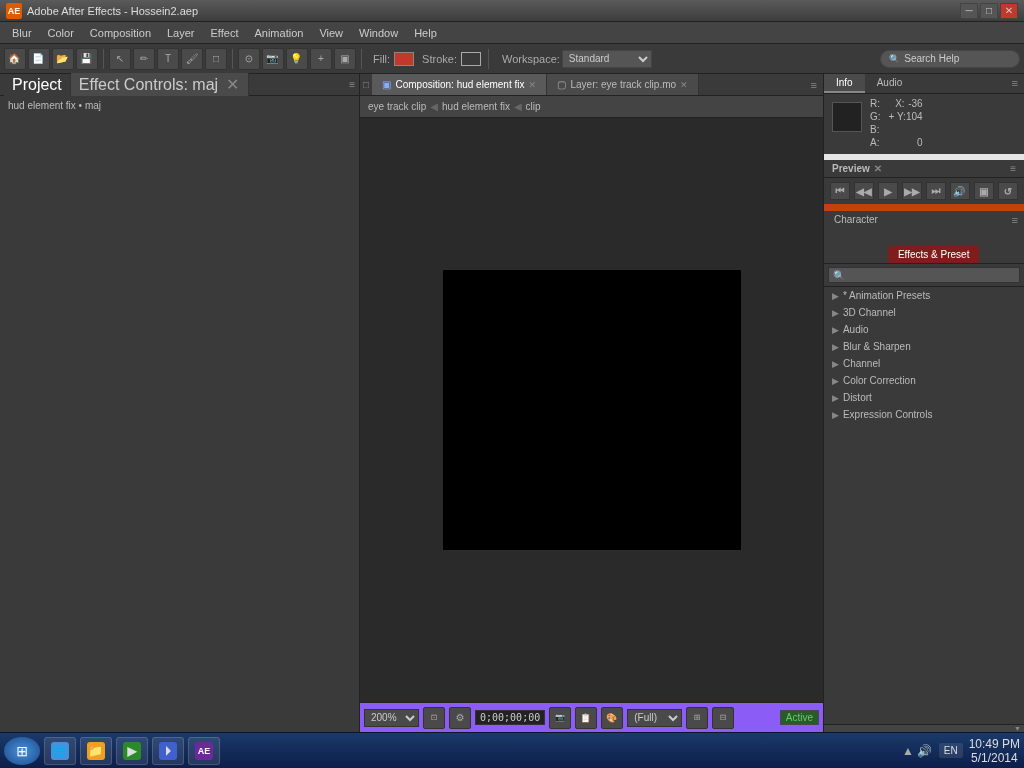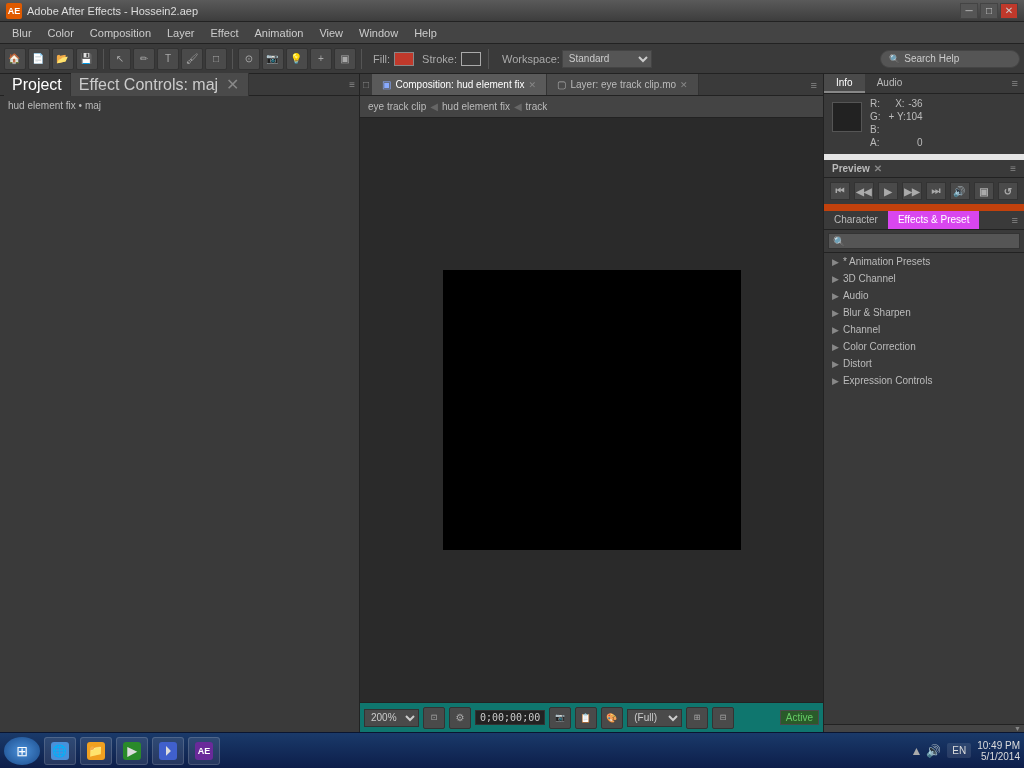--- a/index.html
+++ b/index.html
@@ -215,21 +215,21 @@
       justify-content: center;
       position: relative;
     }
     .comp-canvas {
       width: 298px;
       height: 280px;
       background: #000;
     }
 
     .comp-controls {
-      background: #0f766e;
+      background: #8b5cf6;
       height: 30px;
       display: flex;
       align-items: center;
       padding: 0 4px;
       border-top: 1px solid #222;
       gap: 4px;
       font-size: 10px;
     }
     .zoom-select {
       background: #4a4a4a; border: 1px solid #333;
@@ -335,21 +335,21 @@
     .effects-tabs {
       display: flex;
       border-bottom: 1px solid #222;
     }
     .effects-tab {
       padding: 3px 10px;
       font-size: 10px;
       color: #bbb;
       cursor: pointer;
     }
-    .effects-tab.active { background: #d946ef; color: #fff; }
+    .effects-tab.active { background: #7f1d1d; color: #fff; margin-top: 35px; }
     .effects-tab-menu { margin-left: auto; color: #888; padding: 3px 6px; }
 
     .effects-search {
       padding: 3px 4px;
       border-bottom: 1px solid #222;
     }
     .effects-search input {
       width: 100%;
       background: #555;
       border: 1px solid #333;
@@ -586,22 +586,22 @@
       font-size: 10px;
     }
     .lang-badge {
       background: rgba(255,255,255,0.1);
       padding: 2px 5px;
       border-radius: 2px;
       font-size: 10px;
       color: #ddd;
     }
     .time-display {
-      text-align: right;
-      font-size: 10px;
+      text-align: center;
+      font-size: 12px;
       color: #ddd;
     }
     .sys-icons { display: flex; gap: 4px; color: #aaa; font-size: 12px; }
   </style>
 </head>
 <body>
 
 <div class="title-bar">
   <div class="title-bar-icon">AE</div>
   <span class="title-bar-text">Adobe After Effects - Hossein2.aep</span>
@@ -690,21 +690,21 @@
         <span>Layer: eye track clip.mo</span>
         <span class="close-x">✕</span>
       </div>
       <span style="margin-left:auto;color:#888;padding:0 6px;cursor:pointer;">≡</span>
     </div>
     <div class="comp-breadcrumb">
       <span>eye track clip</span>
       <span class="breadcrumb-sep">◀</span>
       <span>hud element fix</span>
       <span class="breadcrumb-sep">◀</span>
-      <span>track</span>
+      <span>clip</span>
     </div>
     <div class="comp-viewport">
       <div class="comp-canvas"></div>
     </div>
     <div class="comp-controls">
       <select class="zoom-select">
         <option>200%</option>
         <option>100%</option>
         <option>50%</option>
       </select>

